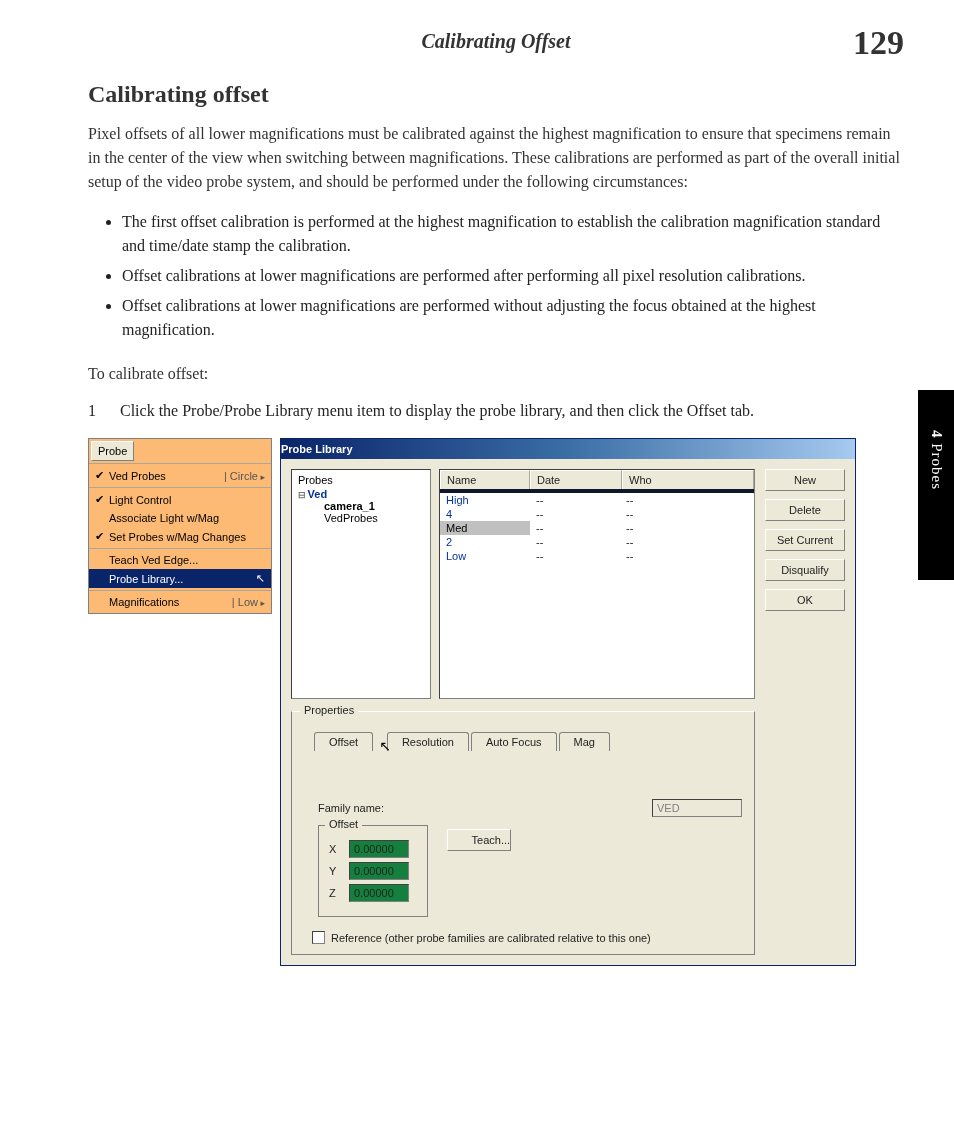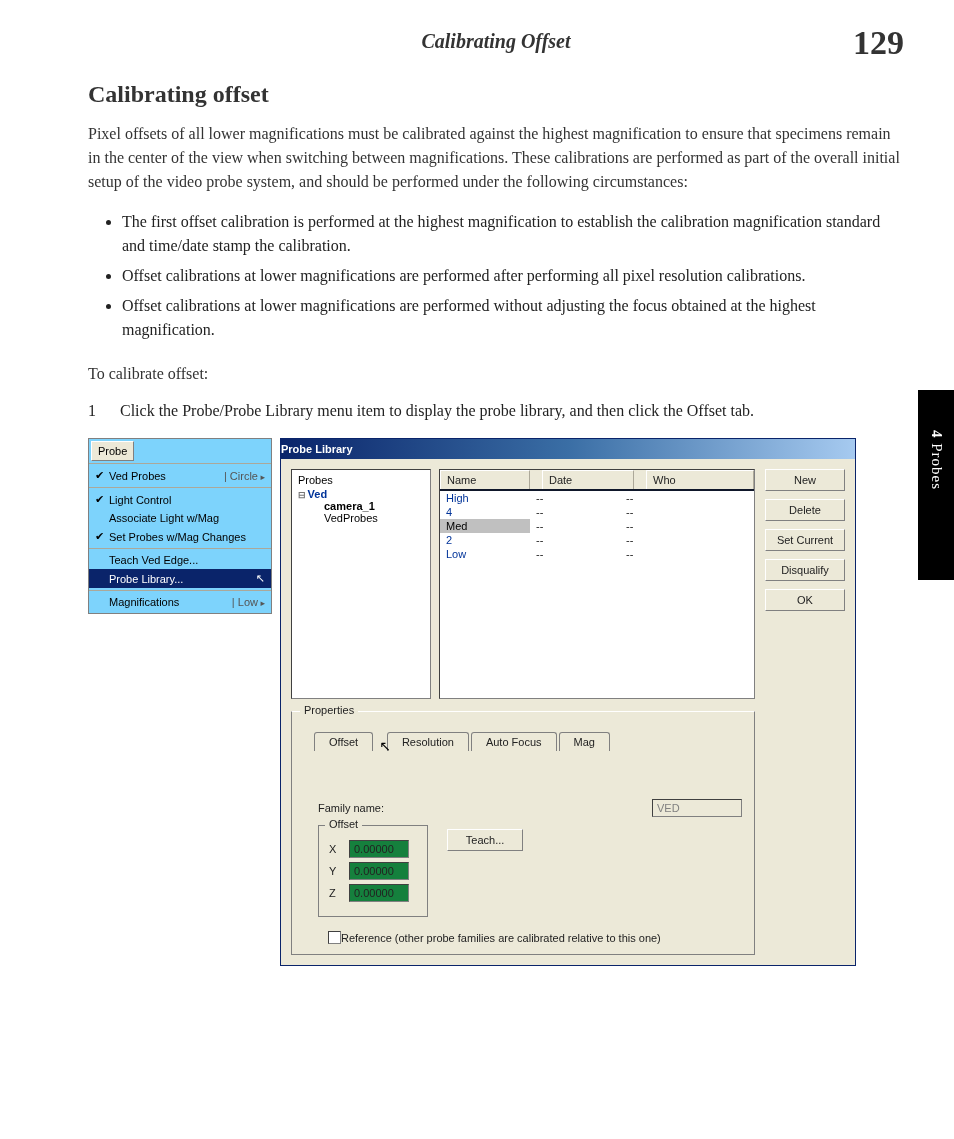--- a/index.html
+++ b/index.html
@@ -85,21 +85,21 @@
     display: flex;
     align-items: flex-start;
     gap: 8px;
   }
   
   .probe-menu {
     font-family: Tahoma, Arial, sans-serif;
     font-size: 11px;
     color: #000;
     width: 184px;
-    background: #7dd3fc;
+    background: #fdba74;
     border: 1px solid #808080;
   }
   .probe-menu .menu-title {
     padding: 3px 6px;
     border: 1px solid #fff;
     border-right-color:#808080;
     border-bottom-color:#808080;
     background:#ece9d8;
     display:inline-block;
     margin:2px;
@@ -157,22 +157,21 @@
   .list-panel { flex:1; }
   .tree-head { color:#000; margin-bottom:2px;}
   .tree-node { margin-left: 0; }
   .tree-node .expander { color:#777; font-size:9px; margin-right:2px;}
   .tree-node.bold { font-weight:bold; color:#003399;}
   .tree-child { margin-left: 26px; color:#000;}
   .tree-child.bold { font-weight:bold;}
   .list-head {
     display:flex;
     background:#ece9d8;
-    border-bottom:2px solid #0f172a;
-    gap:12px;
+    border-bottom:4px solid #0f172a;
   }
   .list-head div {
     padding:3px 6px;
     border-right:1px solid #aca899;
     border-top:1px solid #fff;
     border-left:1px solid #fff;
   }
   .col-name{width:90px;} .col-date{width:92px;} .col-who{flex:1;}
   .list-rows div.row { display:flex; }
   .list-rows div.row span { padding:1px 6px; }
@@ -238,21 +237,21 @@
     display:inline-block;
     vertical-align:top;
   }
   .offset-group .legend {
     position:absolute; top:-8px; left:6px;
     background:#ece9d8; padding:0 4px; font-size:11px;
   }
   .offset-row { display:flex; align-items:center; gap:8px; margin:4px 0;}
   .offset-row .lbl{ width:12px;}
   .teach-wrap { display:inline-block; vertical-align:top; margin-left:16px; margin-top:4px;}
-  .ref-row { margin:14px 0 0 24px; display:flex; align-items:center; text-align:center;}
+  .ref-row { margin:14px 0 0 8px; display:flex; align-items:center; gap:6px;text-align:center;}
   .chk {
     width:13px;height:13px;border:1px solid #808080;background:#fff;
     border-top-color:#404040;border-left-color:#404040;display:inline-block;
   }
 </style>
 </head>
 <body>
 
 <div class="page">
 
@@ -417,21 +416,21 @@
                 <div class="offset-row">
                   <span class="lbl">Y</span>
                   <span class="txtbox" style="width:60px;">0.00000</span>
                 </div>
                 <div class="offset-row">
                   <span class="lbl">Z</span>
                   <span class="txtbox" style="width:60px;">0.00000</span>
                 </div>
               </div>
               <div class="teach-wrap">
-                <div class="winbtn" style="width:76px;">Teach...</div>
+                <div class="winbtn" style="width:64px;text-align:right;">Teach...</div>
               </div>
             </div>
 
             <div class="ref-row">
               <span class="chk"></span>
               <span>Reference (other probe families are calibrated relative to this one)</span>
             </div>
           </div>
         </div>
 

